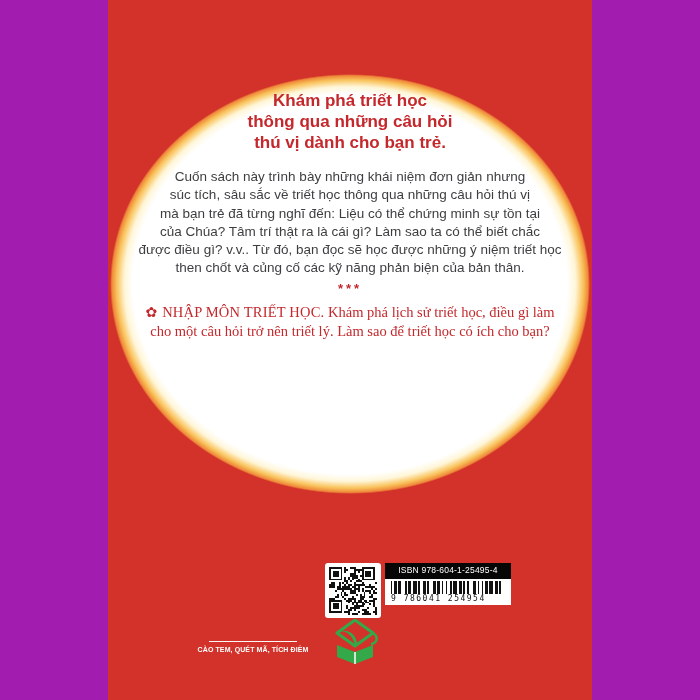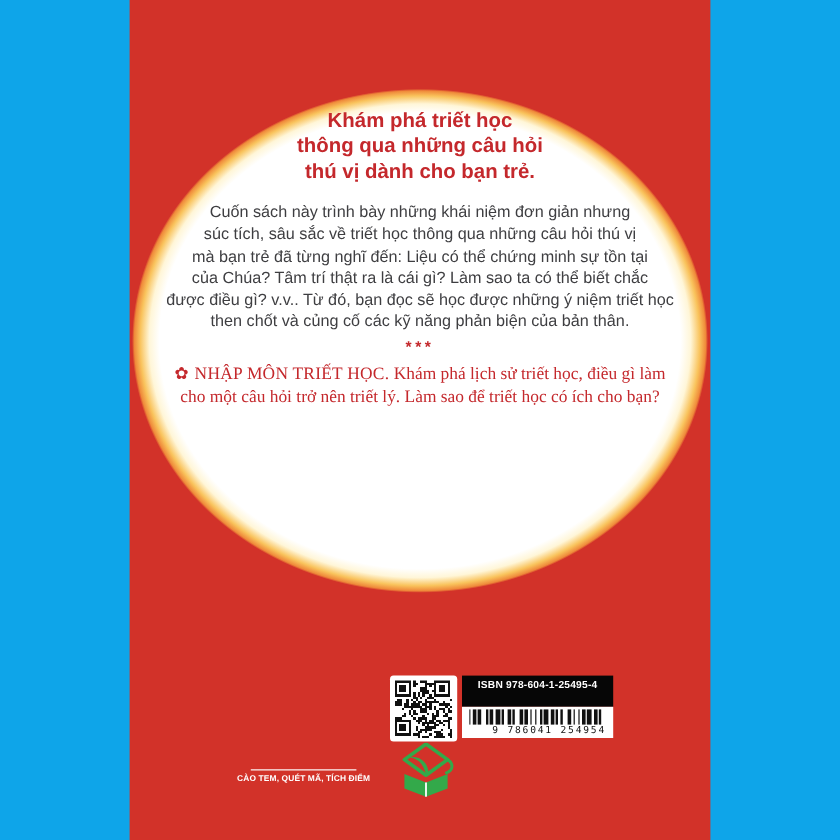--- a/index.html
+++ b/index.html
@@ -1,16 +1,16 @@
 <!DOCTYPE html>
 <html><head>
 <meta charset="utf-8">
 <style>
   html,body{margin:0;padding:0;background:#ffffff;}
-  .canvas{position:relative;width:700px;height:700px;background:#0ea5e9;overflow:hidden;
+  .canvas{position:relative;width:700px;height:700px;background:#a21caf;overflow:hidden;
           font-family:"Liberation Sans", sans-serif;}
   .cover{position:absolute;left:108px;top:0;width:484px;height:700px;background:#d23229;}
 
   
   .circle{position:absolute;left:2px;top:74px;width:480px;height:420px;border-radius:50%;
           background:radial-gradient(closest-side,#ffffff 0%,#ffffff 90.5%,#fff6d8 94%,
                      #f9c35c 97.2%,#ef8a3a 99.2%,#d23229 100%);
           text-align:center;}
 
   .headline{margin:16px auto 0;font-size:17px;line-height:21px;font-weight:bold;
@@ -22,27 +22,27 @@
   .bullet{margin:8px auto 0;width:454px;font-family:"Liberation Serif", serif;
           font-size:14.5px;line-height:19px;color:#c4282c;text-align:center;}
   .flower{color:#c4282c;font-size:14px;margin-right:5px;}
   .bullet-heading{letter-spacing:0.2px;}
   .bullet-text{white-space:pre-line;}
 
   
   .qr{position:absolute;left:217px;top:563px;width:56px;height:55px;background:#ffffff;
       border-radius:3px;display:flex;align-items:center;justify-content:center;}
   .isbn{position:absolute;left:277px;top:563px;width:126px;}
-  .isbn-strip{background:#060606;color:#ffffff;font-size:8.5px;font-weight:bold;height:26px;
+  .isbn-strip{background:#060606;color:#ffffff;font-size:8.5px;font-weight:normal;height:16px;
               line-height:14px;text-align:center;letter-spacing:0.2px;}
   .barcode-area{background:#ffffff;padding:2px 6px 2px 6px;height:22px;}
   .bars{display:flex;height:13px;overflow:hidden;}
   .bars i{display:block;height:100%;}
   .digits{font-family:"DejaVu Sans Mono", monospace;font-size:8px;letter-spacing:1.5px;
-          color:#111;text-align:right;margin-top:0px;white-space:nowrap;}
+          color:#111;text-align:left;margin-top:0px;white-space:nowrap;}
   .logo{position:absolute;left:222px;top:619px;width:50px;height:46px;}
   .loyalty{position:absolute;left:100px;top:641px;width:90px;color:#ffffff;text-align:center;}
   .loyalty-line{border-top:1px solid rgba(255,255,255,0.95);width:88px;margin:0 auto;}
   .loyalty-text{margin:4px -14px 0;font-size:7px;font-weight:bold;white-space:nowrap;
                 letter-spacing:0.1px;}
 </style>
 </head>
 <body>
 
 <div class="canvas">

